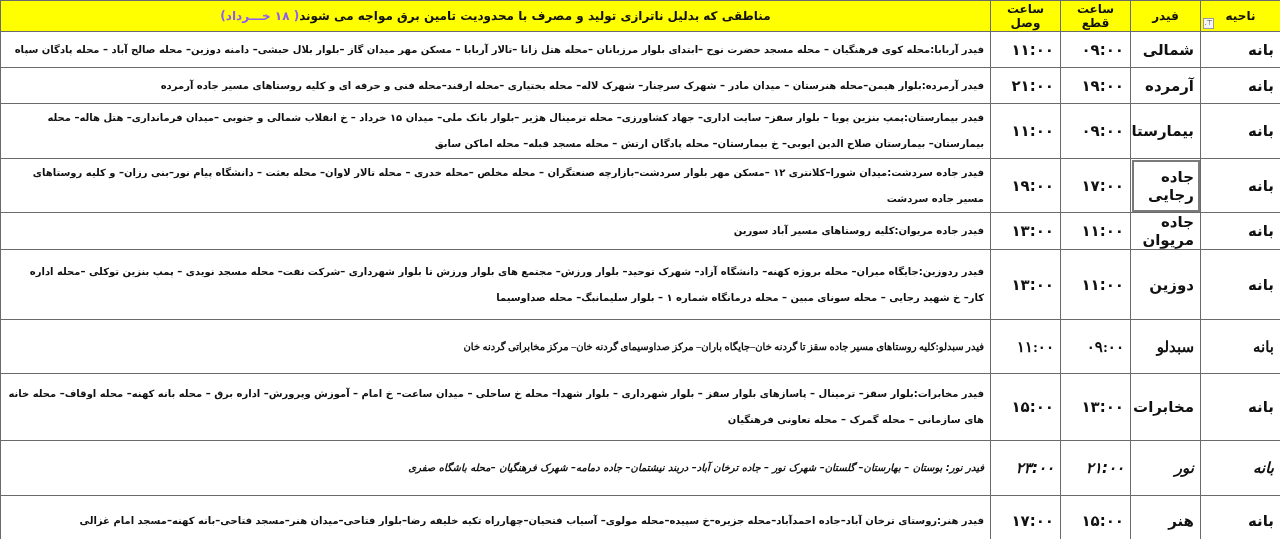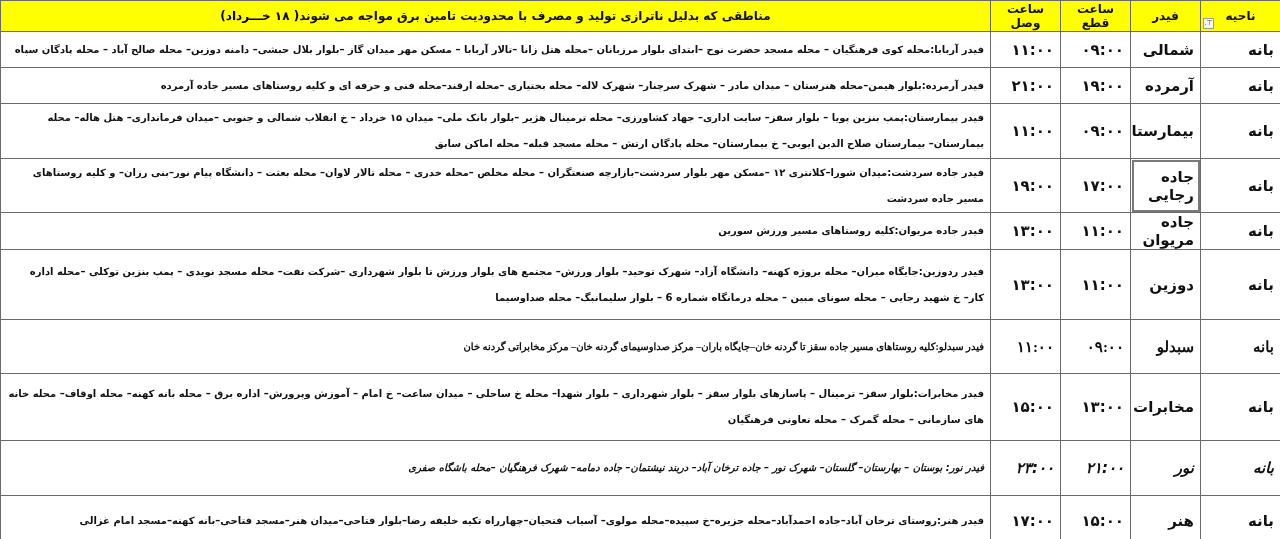--- a/index.html
+++ b/index.html
@@ -9,21 +9,21 @@
     font-weight:bold; color:#111;
   }
   table.sheet td, table.sheet th {
     border:1px solid #6a6a6a; padding:0 6px; vertical-align:middle;
     overflow:hidden;
   }
   table.sheet th {
     background:#ffff00; height:30px; font-size:12px; text-align:center; position:relative;
   }
   th.desc-head { text-align:right; padding-right:14px; }
-  .date-red { color:#000000; }
+  .date-red { color:#8b5cf6; }
   td.region, td.feeder, td.time { text-align:right; font-size:15px; }
   td.desc { text-align:right; font-size:10px; line-height:26px; padding-right:10px; padding-left:6px; }
   td.desc.center { }
   td.feeder.selected { outline:2px solid #7a7a7a; outline-offset:-3px; }
   .filter-icon {
     position:absolute; left:2px; bottom:2px; width:9px; height:9px;
     border:1px solid #9a9a9a; background:#f4f4f4; font-size:7px; line-height:9px;
     color:#444; text-align:center; font-weight:normal;
   }
   tr.r1 td { height:35px; }
@@ -89,28 +89,28 @@
       <td class="feeder selected">جاده رجایی</td>
       <td class="time">۱۷:۰۰</td>
       <td class="time">۱۹:۰۰</td>
       <td class="desc center">فیدر جاده سردشت:میدان شورا–کلانتری ۱۲ –مسکن مهر بلوار سردشت–بازارچه صنعتگران – محله مخلص –محله خدری – محله تالار لاوان– محله بعثت – دانشگاه پیام نور–بنی رزان– و کلیه روستاهای مسیر جاده سردشت</td>
     </tr>
     <tr class="r5">
       <td class="region">بانه</td>
       <td class="feeder">جاده مریوان</td>
       <td class="time">۱۱:۰۰</td>
       <td class="time">۱۳:۰۰</td>
-      <td class="desc center">فیدر جاده مریوان:کلیه روستاهای مسیر ورزش سورین</td>
+      <td class="desc center">فیدر جاده مریوان:کلیه روستاهای مسیر آباد سورین</td>
     </tr>
     <tr class="r6">
       <td class="region">بانه</td>
       <td class="feeder">دوزین</td>
       <td class="time">۱۱:۰۰</td>
       <td class="time">۱۳:۰۰</td>
-      <td class="desc center">فیدر ردوزین:جایگاه میران– محله بروژه کهنه– دانشگاه آزاد– شهرک توحید– بلوار ورزش– مجتمع های بلوار ورزش تا بلوار شهرداری –شرکت نفت– محله مسجد نویدی – پمپ بنزین توکلی –محله اداره کار– خ شهید رجایی – محله سونای مبین – محله درمانگاه شماره 6 – بلوار سلیمانبگ– محله صداوسیما</td>
+      <td class="desc center">فیدر ردوزین:جایگاه میران– محله بروژه کهنه– دانشگاه آزاد– شهرک توحید– بلوار ورزش– مجتمع های بلوار ورزش تا بلوار شهرداری –شرکت نفت– محله مسجد نویدی – پمپ بنزین توکلی –محله اداره کار– خ شهید رجایی – محله سونای مبین – محله درمانگاه شماره ۱ – بلوار سلیمانبگ– محله صداوسیما</td>
     </tr>
     <tr class="r7">
       <td class="region">بانه</td>
       <td class="feeder">سبدلو</td>
       <td class="time">۰۹:۰۰</td>
       <td class="time">۱۱:۰۰</td>
       <td class="desc center">فیدر سبدلو:کلیه روستاهای مسیر جاده سقز تا گردنه خان–جایگاه باران– مرکز صداوسیمای گردنه خان– مرکز مخابراتی گردنه خان</td>
     </tr>
     <tr class="r8">
       <td class="region">بانه</td>

